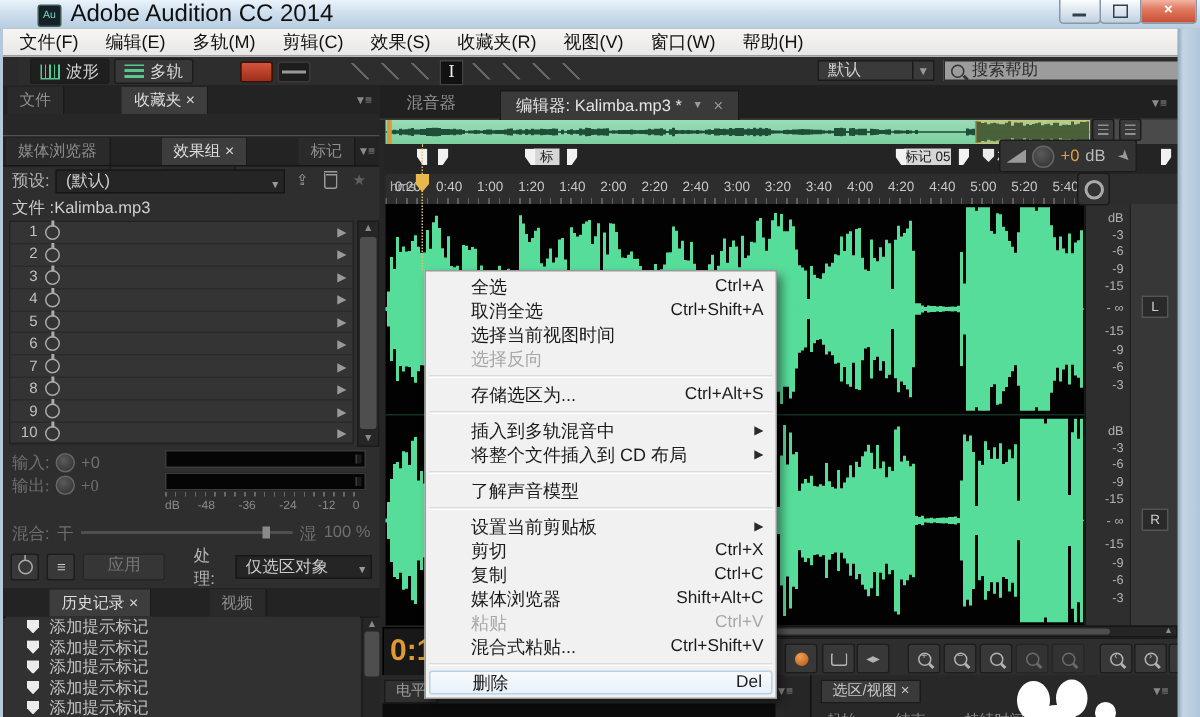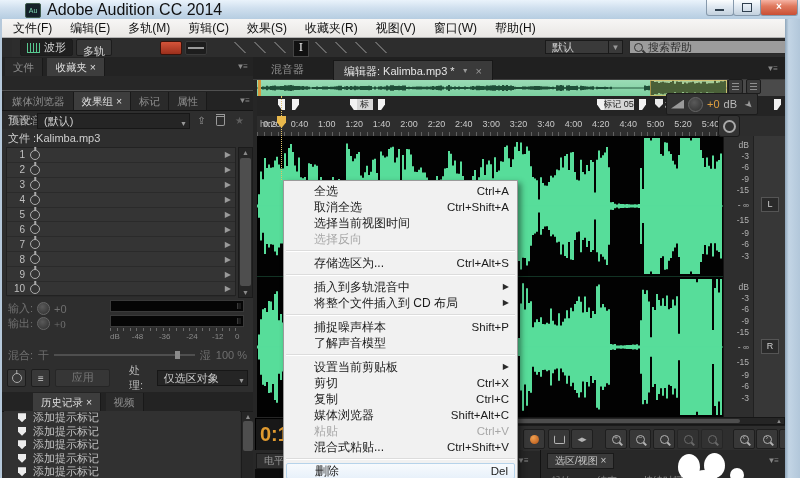--- a/index.html
+++ b/index.html
@@ -50,21 +50,21 @@
   .mag{width:7px;height:7px;border:1.5px solid #b3b3b3;border-radius:50%;position:relative;display:inline-block;}
   .mag::after{content:"";position:absolute;width:4px;height:1.5px;background:#b3b3b3;
     transform:rotate(45deg);right:-3.5px;bottom:-1.5px;}
   .mag.dark{border-color:#333;} .mag.dark::after{background:#333;}
   .mag .g{position:absolute;left:0;top:-2px;width:100%;text-align:center;font-size:7px;color:#b3b3b3;}
   .searchbox .mag{position:absolute;left:4px;top:2px;}
 
   
   .panel-tabbar{background:#232323;border-bottom:1px solid #161616;}
   .ptab{display:inline-block;font-size:10.5px;color:#8f8f8f;background:#2a2a2a;border-right:1px solid #191919;
-    padding:0 8px;line-height:18px;height:18px;}
+    padding:0 8px;line-height:18px;height:18px;margin-left:34px;}
   .ptab.active{background:#3d3d3d;color:#ddd;}
   .pmenu{color:#8a8a8a;font-size:8px;letter-spacing:-1px;}
   .pwr{display:inline-block;width:8px;height:8px;border:1.5px solid #ababab;border-radius:50%;position:relative;}
   .pwr::after{content:"";position:absolute;left:50%;top:-4px;width:1.5px;height:4px;background:#ababab;transform:translateX(-50%);}
   .flagdown{display:inline-block;width:8px;height:9px;background:#ececec;
     clip-path:polygon(0 0,100% 0,100% 55%,50% 100%,0 55%);}
   .mflag{position:absolute;top:3px;width:7px;height:11px;background:#f2f2f2;}
   .mflag.l{clip-path:polygon(0 0,100% 0,100% 100%,55% 100%,0 50%);}
   .mflag.r{clip-path:polygon(0 0,100% 0,100% 50%,45% 100%,0 100%);}
 
@@ -218,21 +218,21 @@
       <div class="mi">视图(V)</div>
       <div class="mi">窗口(W)</div>
       <div class="mi">帮助(H)</div>
     </div>
 
   <div class="abs toolbar">
     <div class="abs tbtn pressed" style="left:8px;">
       <span class="ico-wave"></span>
       <span>波形</span>
     </div>
-    <div class="abs tbtn" style="left:64px;flex-direction:column;">
+    <div class="abs tbtn" style="left:64px;">
       <span class="ico-multi"></span>
       <span>多轨</span>
     </div>
     <div class="abs ico-spectral" style="left:148px;"></div>
     <div class="abs ico-wavebtn" style="left:173px;"></div>
     <div class="abs toolico" style="left:222px;"></div>
     <div class="abs toolico" style="left:242px;"></div>
     <div class="abs toolico" style="left:262px;"></div>
     <div class="abs ibeam" style="left:281px;">I</div>
     <div class="abs toolico" style="left:303px;"></div>
@@ -614,24 +614,20 @@
       <div class="cmi">
         <span>插入到多轨混音中</span>
         <span class="sub">▶</span>
       </div>
       <div class="cmi">
         <span>将整个文件插入到 CD 布局</span>
         <span class="sub">▶</span>
       </div>
       <div class="csep"></div>
       <div class="cmi">
-        <span>捕捉噪声样本</span>
-        <span class="sc">Shift+P</span>
-      </div>
-      <div class="cmi">
         <span>了解声音模型</span>
       </div>
       <div class="csep"></div>
       <div class="cmi">
         <span>设置当前剪贴板</span>
         <span class="sub">▶</span>
       </div>
       <div class="cmi">
         <span>剪切</span>
         <span class="sc">Ctrl+X</span>

